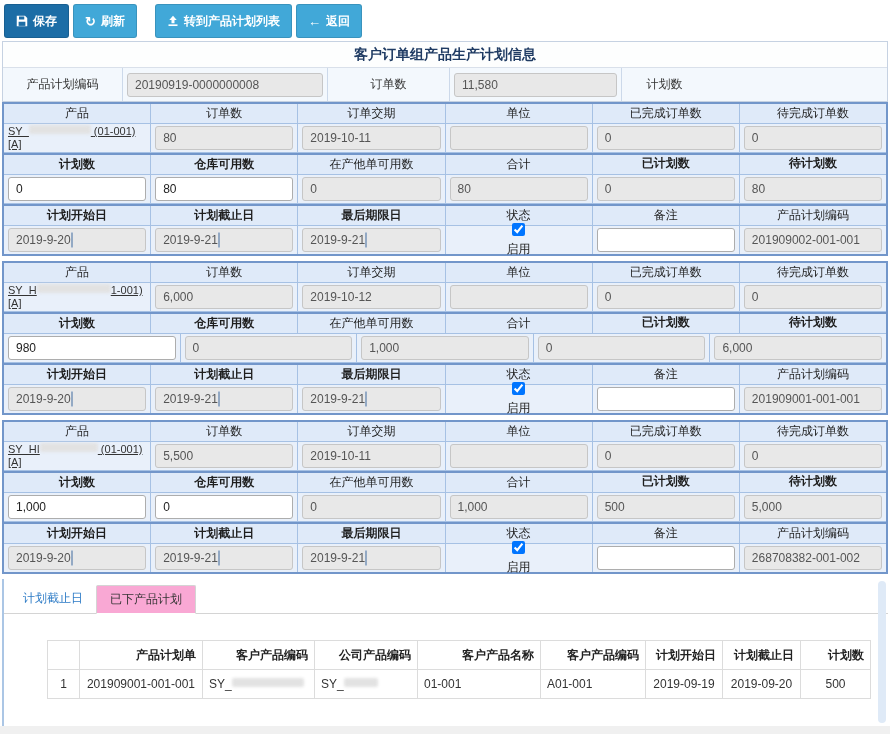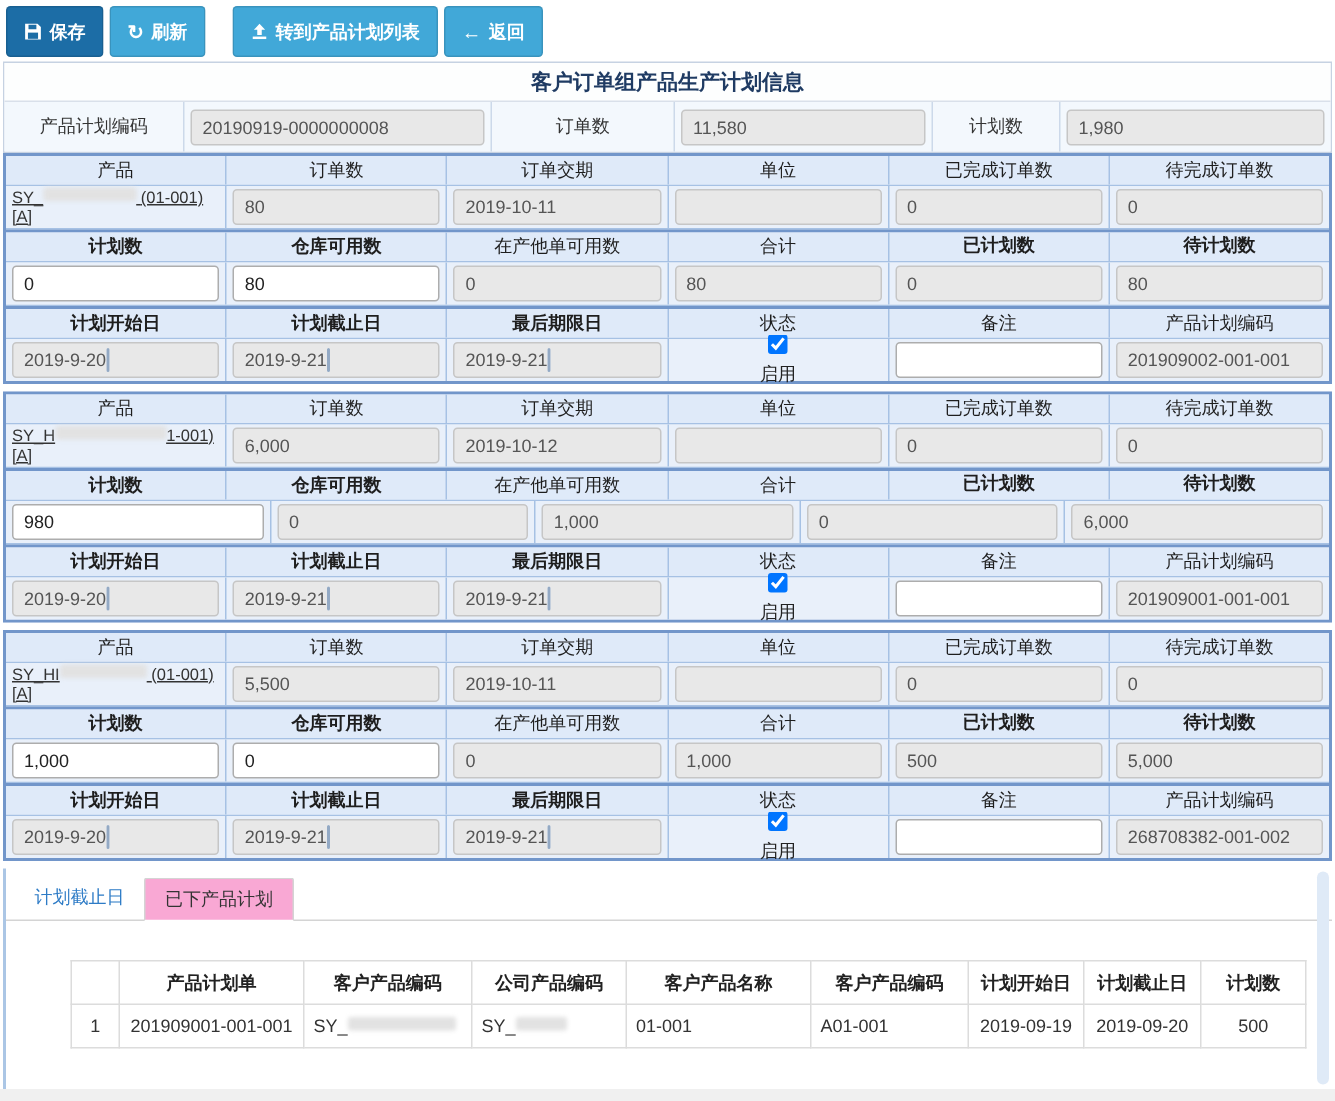--- a/index.html
+++ b/index.html
@@ -57,21 +57,21 @@
   .org{color:#f9a11b;font-weight:bold;font-family:Liberation Mono, monospace;}
 
   
   .bottom{position:relative;margin:0 2px;border-left:2px solid #abc6e5;height:157px;}
   .tabbar{display:flex;border-bottom:1px solid #d4d4d4;padding:6px 6px 0;height:28px;}
   .tab{padding:0 13px;line-height:27px;font-size:12px;cursor:pointer;}
   .tab-inactive{color:#2d7bc6;}
   .tab-active{border:1px solid #d4d4d4;border-bottom:1px solid #fff;margin-bottom:-1px;background:#f9a8d4;color:#333;border-radius:2px 2px 0 0;}
   .ptable{border-collapse:collapse;margin:26px 0 0 43px;table-layout:fixed;width:823px;font-size:12px;background:#fff;}
   .ptable th,.ptable td{border:1px solid #dcdcdc;height:29px;padding:0 6px;overflow:hidden;white-space:nowrap;box-sizing:border-box;}
-  .ptable th{font-weight:bold;color:#222;text-align:center;background:#fff;}
+  .ptable th{font-weight:bold;color:#222;text-align:right;background:#fff;}
   .ptable td{color:#333;}
   .tc{text-align:center;}.tl{text-align:left;}
   .vscroll{position:absolute;right:2px;top:2px;width:8px;height:142px;background:#dfeaf7;border-radius:4px;cursor:pointer;}
   .hscroll{position:absolute;left:0;right:0;bottom:0;height:8px;background:#f0f0f0;cursor:pointer;}
 </style>
 </head>
 <body>
 
 <div id="page">
 
@@ -111,23 +111,20 @@
     <div class="sumrow">
       <div class="sumcell sumlabel w-l1">产品计划编码</div>
       <div class="sumcell sumval w-v1">
         <div class="ro">20190919-0000000008</div>
       </div>
       <div class="sumcell sumlabel w-l2">订单数</div>
       <div class="sumcell sumval w-v2">
         <div class="ro">11,580</div>
       </div>
       <div class="sumcell sumlabel w-l3">计划数</div>
-      <div class="sumcell sumval w-v3">
-        <div class="ro">1,980</div>
-      </div>
     </div>
   </div>
 
   <div class="block">
     <div class="brow bhdr">
       <div class="bcell">产品</div>
       <div class="bcell">订单数</div>
       <div class="bcell">订单交期</div>
       <div class="bcell">单位</div>
       <div class="bcell">已完成订单数</div>

